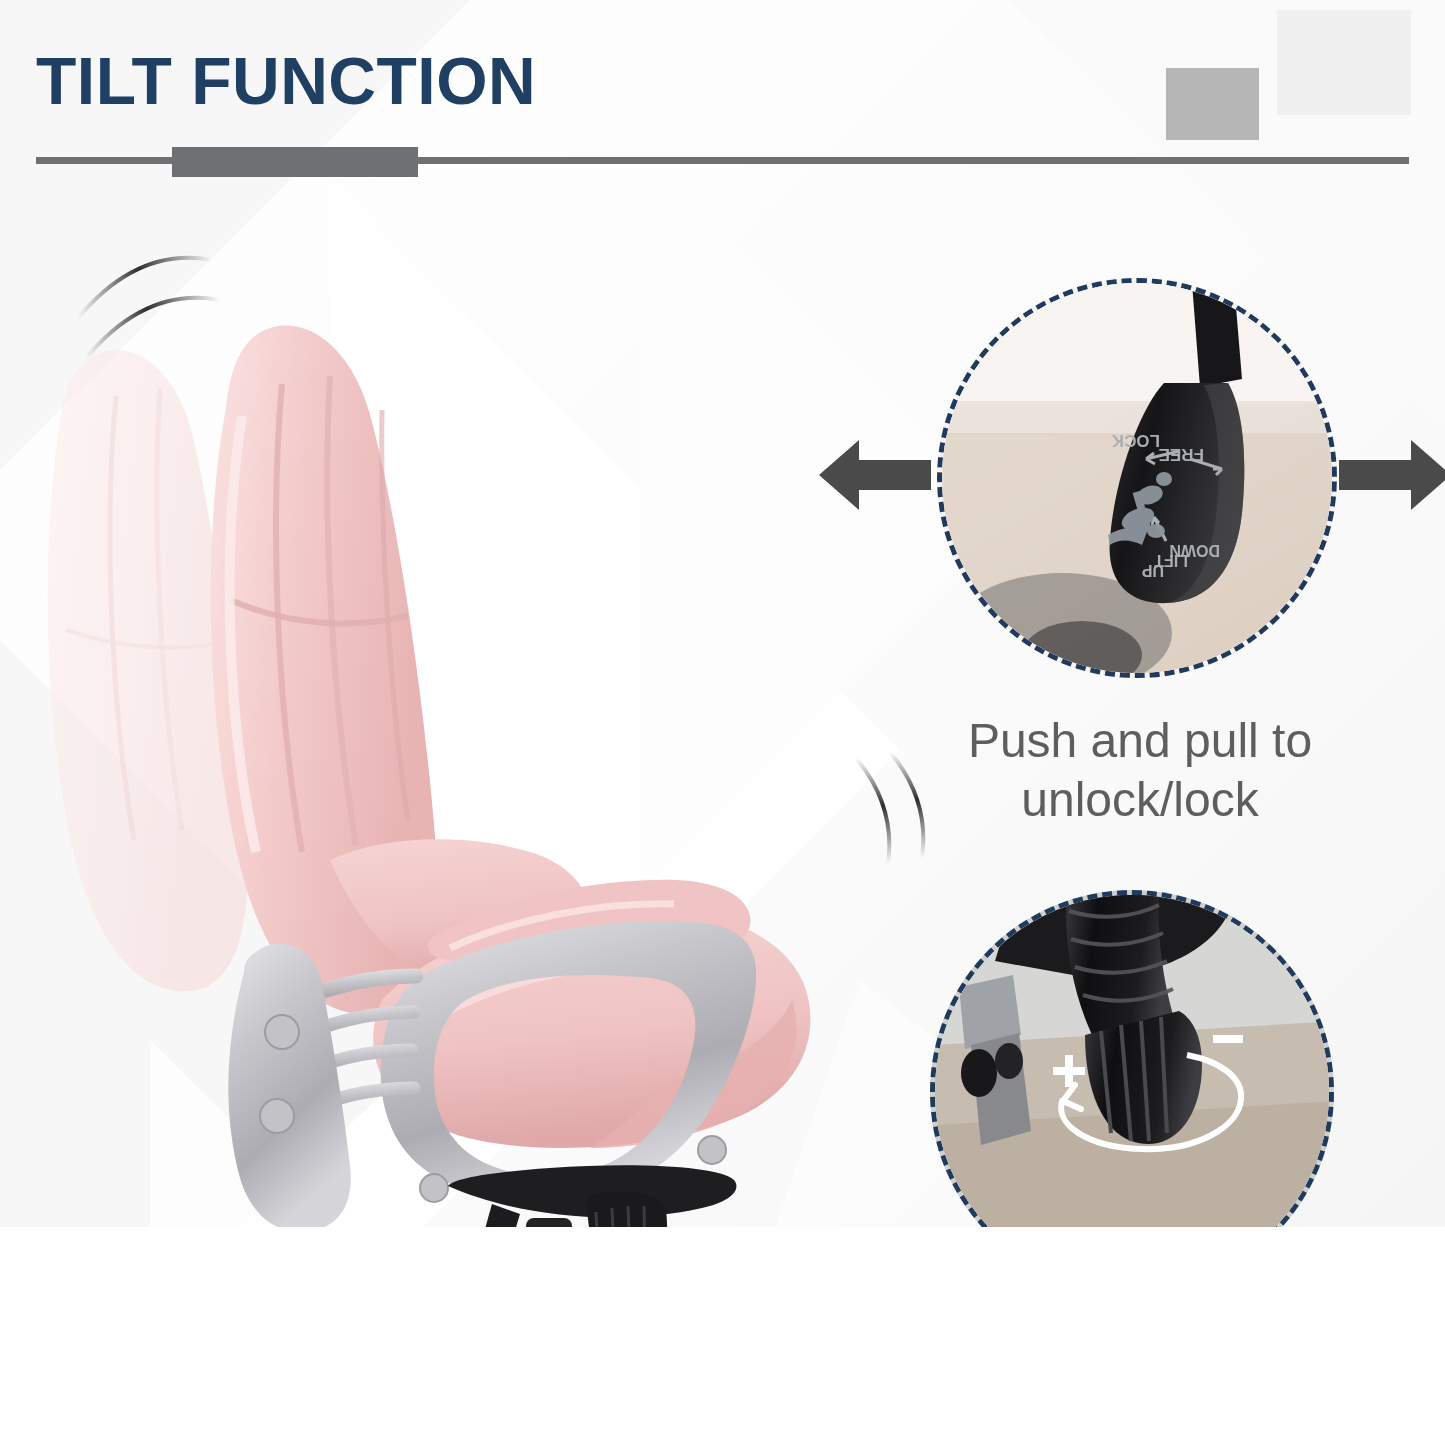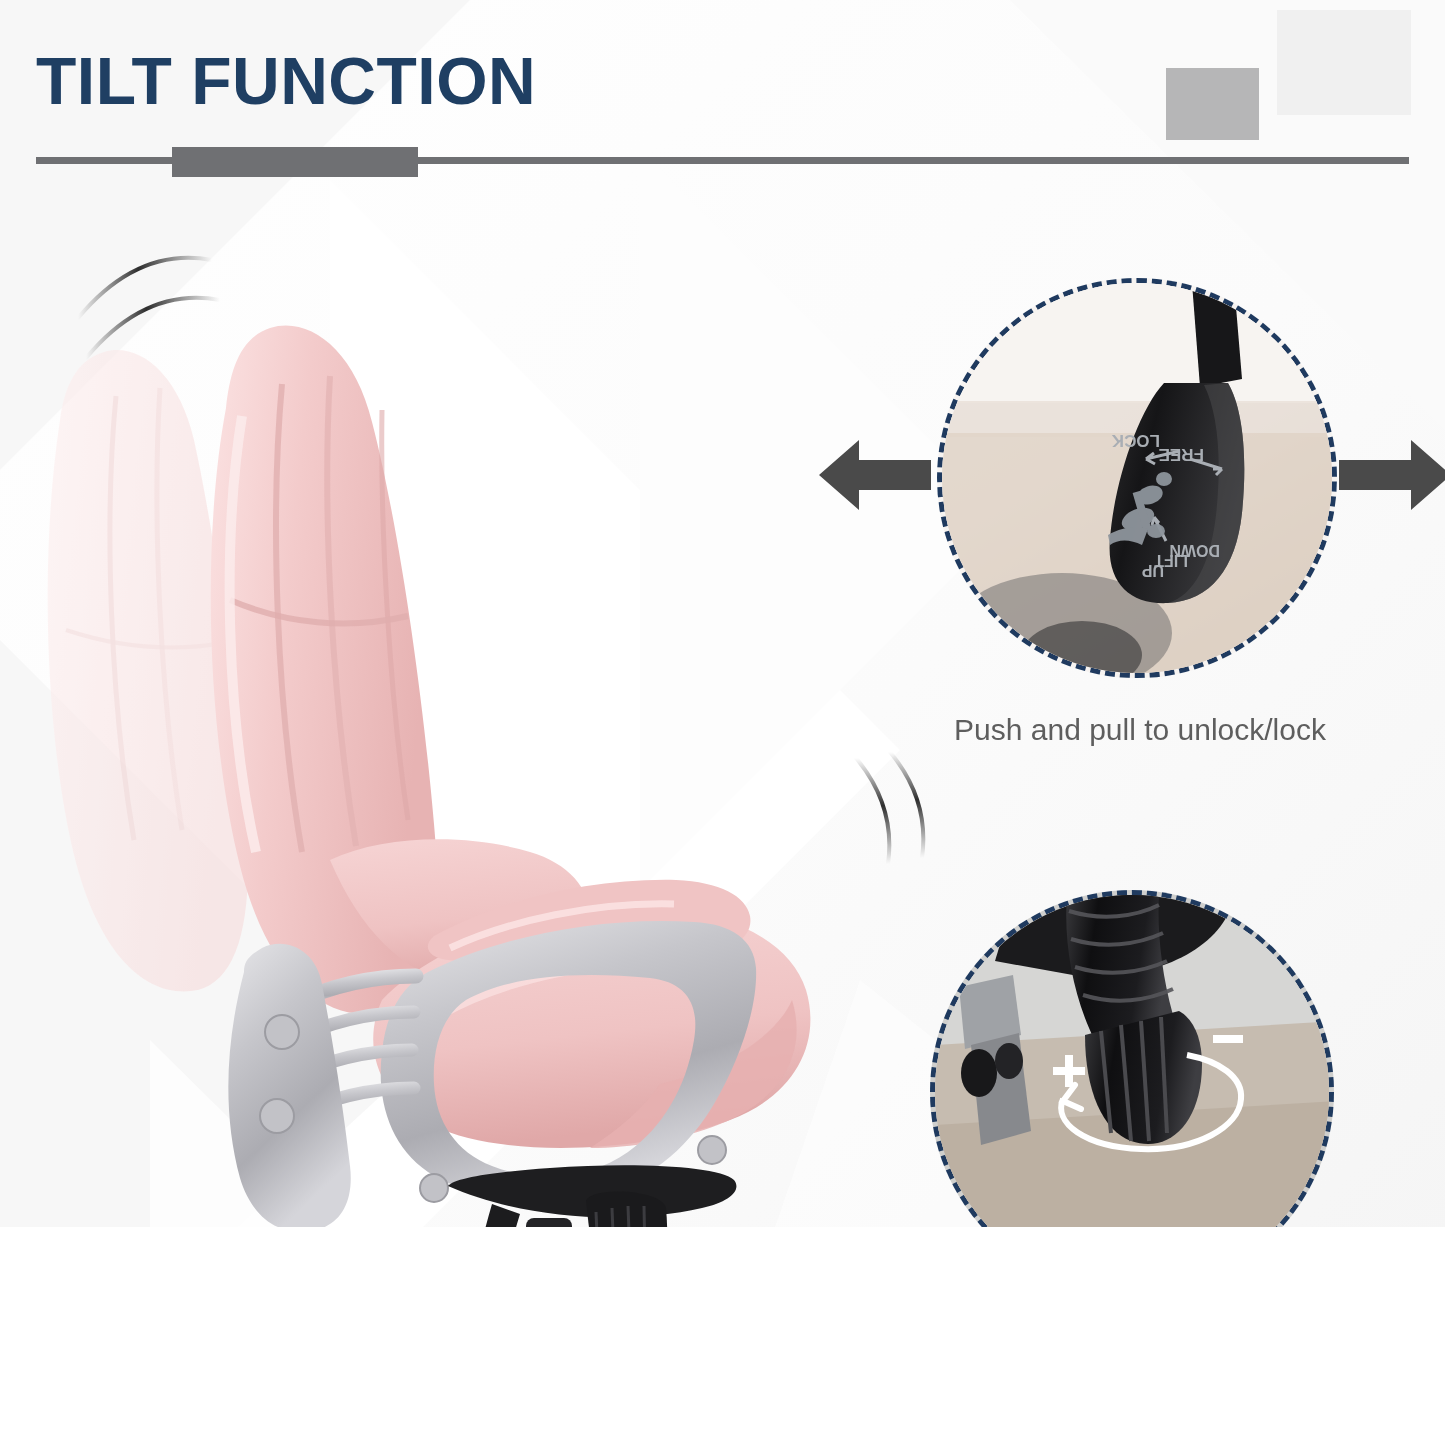--- a/index.html
+++ b/index.html
@@ -87,21 +87,21 @@
     text-align:center;
     line-height:1.22;
     font-weight:400;
   }
 
   
   #callout-tilt-lever { left:937px; top:278px; width:400px; height:400px; }
   #callout-tilt-lever .callout-circle { inset:0; background:#f6f3f1; }
   #caption-tilt-lever {
     left:905px; top:712px; width:470px;
-    font-size:30px; color:#5E5E5E;
+    font-size:48px; color:#5E5E5E;
   }
 
   
   #callout-tension-knob { left:930px; top:890px; width:404px; height:404px; }
   #callout-tension-knob .callout-circle { inset:0; background:#cfcfcd; border-color:#1F3A5F; }
   #caption-tension-knob {
     left:900px; top:1305px; width:500px;
     font-size:44px; color:#FFFFFF;
   }
   

